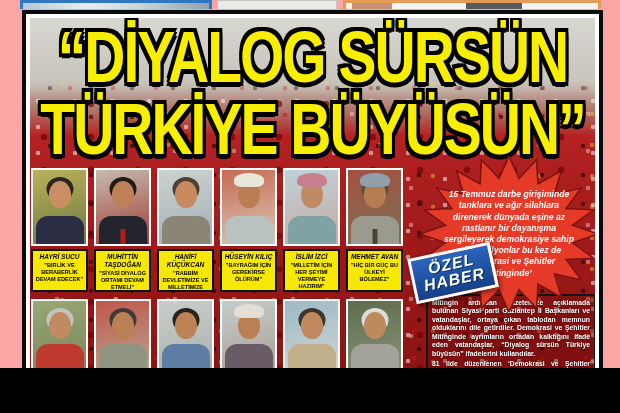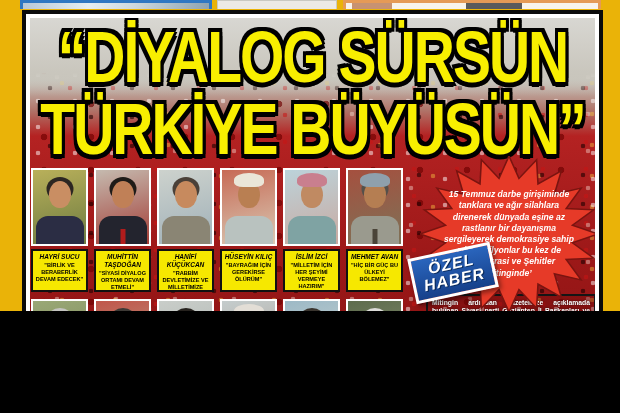--- a/index.html
+++ b/index.html
@@ -1,17 +1,17 @@
 <!DOCTYPE html>
 <html><head>
 <meta charset="utf-8">
 <style>
   html,body{margin:0;padding:0;background:#000;width:620px;height:413px;overflow:hidden;
     font-family:"Liberation Sans",sans-serif;}
-  .stage{position:relative;width:620px;height:311px;background:#eab308;overflow:hidden;}
+  .stage{position:relative;width:620px;height:368px;background:#fca5a5;overflow:hidden;}
 
   
   .frag{position:absolute;top:0;box-sizing:border-box;}
   .frag1{left:20px;width:192px;height:9px;border:3px solid #2f77c2;border-bottom:none;
     background:linear-gradient(90deg,#b8c8d8,#e6eef2 35%,#cdd8de 60%,#8fa3b0);}
   .frag2{left:217px;width:120px;height:9px;background:#ececе8;border:1px solid #c9c9c3;border-bottom:none;background:#eceae6;}
   .frag3{left:343px;width:258px;height:9px;border:3px solid #e59a56;border-bottom:none;background:#f8f3ec;}
   .frag3 .bit1{position:absolute;left:6px;top:0;width:40px;height:6px;background:#c79272;}
   .frag3 .bit2{position:absolute;left:120px;top:0;width:56px;height:6px;background:#5a5a5c;}
 

